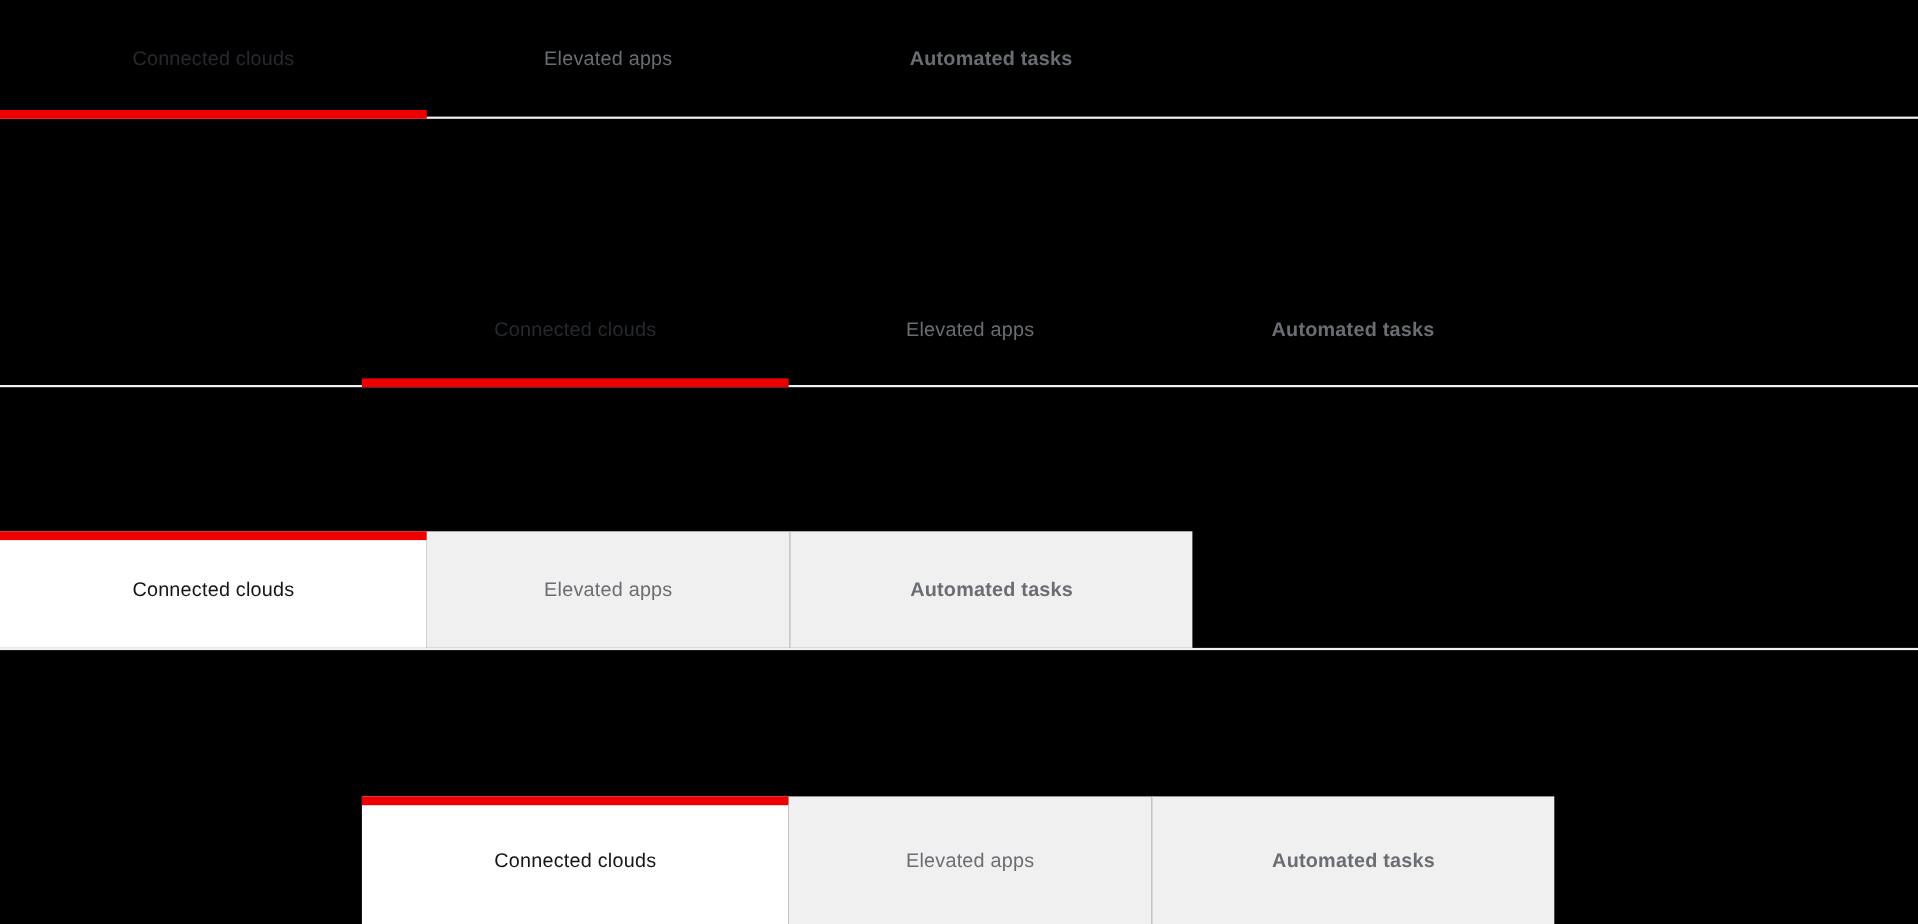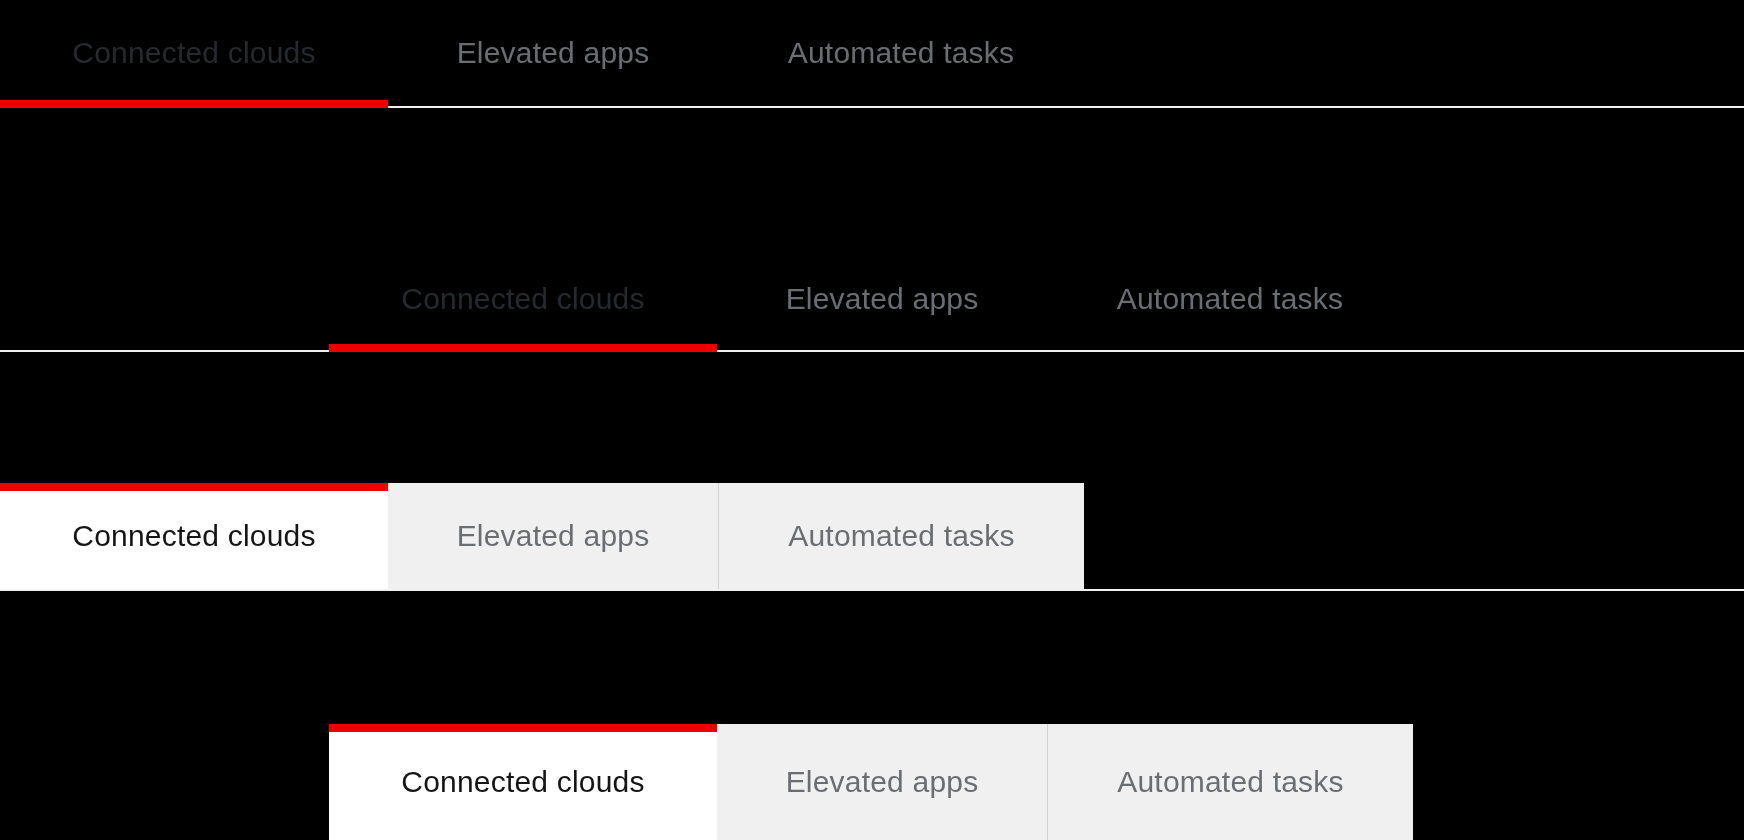--- a/index.html
+++ b/index.html
@@ -16,28 +16,28 @@
     width: 1744px;
   }
   .with-rule { border-bottom: 2px solid #f0f0f0; }
   .tabs-row { display: flex; height: 100%; }
   .tabs-row.indent { margin-left: 329px; }
   .tab {
     position: relative;
     display: flex;
     align-items: center;
     justify-content: center;
-    font-size: 30px;
+    font-size: 18px;
     letter-spacing: 0.2px;
     cursor: pointer;
     white-space: nowrap;
   }
   .w1 { width: 388px; }
   .w2 { width: 330px; text-align: right; }
-  .w3 { width: 366px; }
+  .w3 { width: 366px; font-weight: bold; }
 
   
   .line-tab { color: #6a6e73; }
   .line-tab.active { color: #26292d; }
 
   
   .box-tab { background: #f0f0f0; color: #6a6e73; }
   .box-tab + .box-tab { border-left: 1px solid #d2d2d2; }
   .box-tab.active { background: #ffffff; color: #151515; border-left: none; }
   .box-tab.active + .box-tab { border-left: none; }

